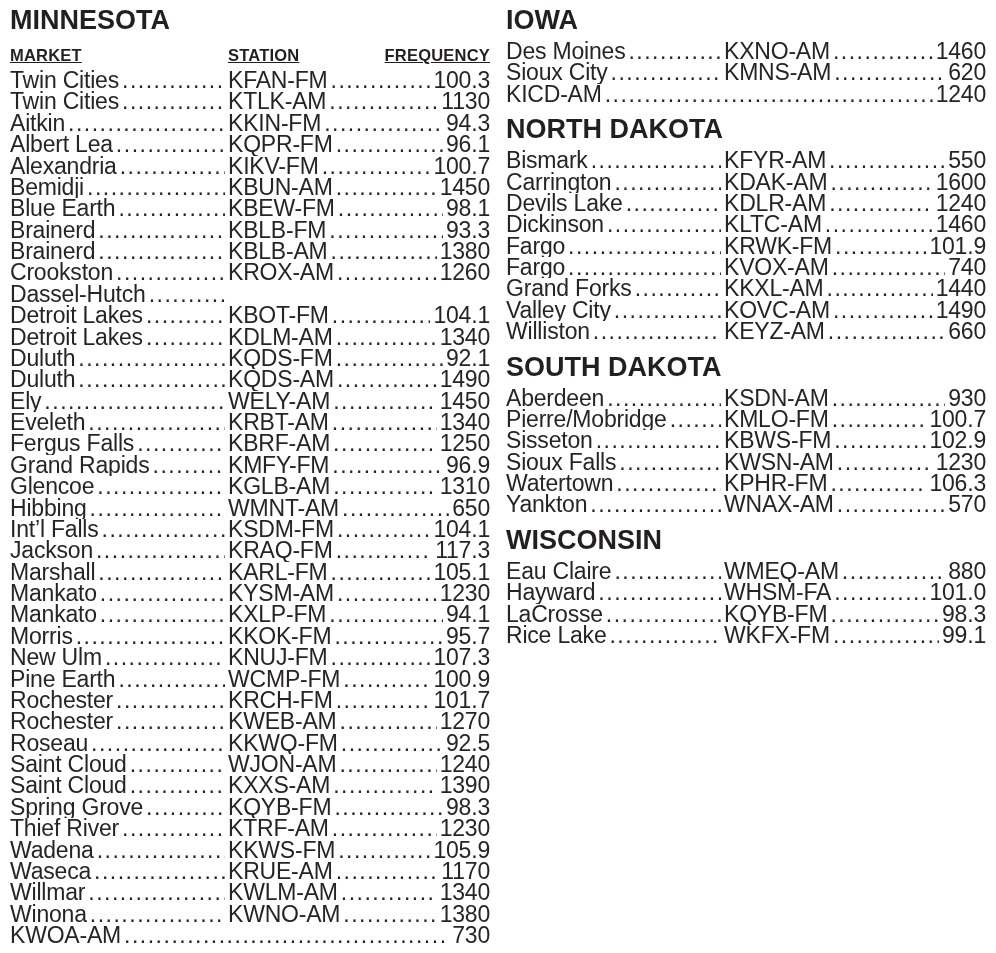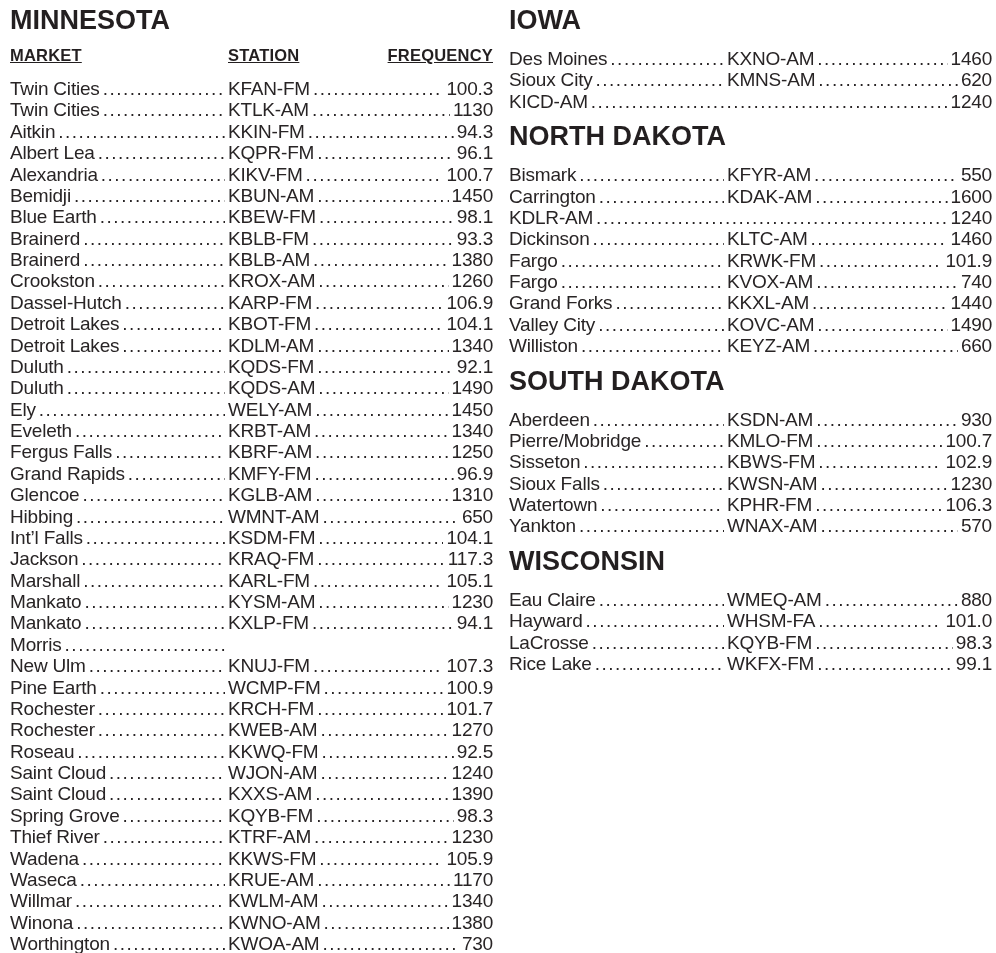--- a/index.html
+++ b/index.html
@@ -8,21 +8,21 @@
     width: 996px;
     height: 953px;
     background: #ffffff;
     font-family: "Liberation Sans", "DejaVu Sans", sans-serif;
     color: #282425;
     overflow: hidden;
   }
   .page {
     display: flex;
     gap: 16px;
-    padding: 6px 4px 0 10px;
+    padding: 6px 10px 0 10px;
     width: 100%;
     height: 100%;
     justify-content: space-between;
   }
   .col {
     flex: 1 1 0;
     min-width: 0;
   }
   .state-title {
     font-size: 27px;
@@ -41,24 +41,24 @@
     color: #231f20;
     letter-spacing: 0.2px;
     margin: 12px 0 2px 0;
     white-space: nowrap;
     text-decoration: underline;
   }
   .h-market { flex: 0 0 218px; }
   .h-station { flex: 1 1 auto; text-align: left; }
   .h-frequency { flex: 0 0 auto; text-align: right; }
   .rows {
-    font-size: 19px;
+    font-size: 23px;
     line-height: 21.38px;
     letter-spacing: -0.2px;
-    margin-top: 14px;
+    margin-top: 6px;
   }
   .row {
     display: flex;
     white-space: nowrap;
   }
   .cell-market {
     flex: 0 0 218px;
     display: flex;
     min-width: 0;
     overflow: hidden;
@@ -202,25 +202,20 @@
       <span class="txt">KROX-AM</span>
       <span class="leader"></span>
       <span class="txt">1260</span>
     </span>
   </div>
           <div class="row">
     <span class="cell-market">
       <span class="txt">Dassel-Hutch</span>
       <span class="leader"></span>
     </span>
-    <span class="cell-rest">
-      <span class="txt">KARP-FM</span>
-      <span class="leader"></span>
-      <span class="txt">106.9</span>
-    </span>
   </div>
           <div class="row">
     <span class="cell-market">
       <span class="txt">Detroit Lakes</span>
       <span class="leader"></span>
     </span>
     <span class="cell-rest">
       <span class="txt">KBOT-FM</span>
       <span class="leader"></span>
       <span class="txt">104.1</span>
@@ -378,20 +373,25 @@
       <span class="txt">KXLP-FM</span>
       <span class="leader"></span>
       <span class="txt">94.1</span>
     </span>
   </div>
           <div class="row">
     <span class="cell-market">
       <span class="txt">Morris</span>
       <span class="leader"></span>
     </span>
+    <span class="cell-rest">
+      <span class="txt">KKOK-FM</span>
+      <span class="leader"></span>
+      <span class="txt">95.7</span>
+    </span>
   </div>
           <div class="row">
     <span class="cell-market">
       <span class="txt">New Ulm</span>
       <span class="leader"></span>
     </span>
     <span class="cell-rest">
       <span class="txt">KNUJ-FM</span>
       <span class="leader"></span>
       <span class="txt">107.3</span>
@@ -523,24 +523,20 @@
       <span class="txt">Winona</span>
       <span class="leader"></span>
     </span>
     <span class="cell-rest">
       <span class="txt">KWNO-AM</span>
       <span class="leader"></span>
       <span class="txt">1380</span>
     </span>
   </div>
           <div class="row">
-    <span class="cell-market">
-      <span class="txt">Worthington</span>
-      <span class="leader"></span>
-    </span>
     <span class="cell-rest">
       <span class="txt">KWOA-AM</span>
       <span class="leader"></span>
       <span class="txt">730</span>
     </span>
   </div>
         </div>
   </section>
     </div>
   <div class="col" id="col-right">
@@ -599,20 +595,24 @@
       <span class="txt">Carrington</span>
       <span class="leader"></span>
     </span>
     <span class="cell-rest">
       <span class="txt">KDAK-AM</span>
       <span class="leader"></span>
       <span class="txt">1600</span>
     </span>
   </div>
           <div class="row">
+    <span class="cell-market">
+      <span class="txt">Devils Lake</span>
+      <span class="leader"></span>
+    </span>
     <span class="cell-rest">
       <span class="txt">KDLR-AM</span>
       <span class="leader"></span>
       <span class="txt">1240</span>
     </span>
   </div>
           <div class="row">
     <span class="cell-market">
       <span class="txt">Dickinson</span>
       <span class="leader"></span>

